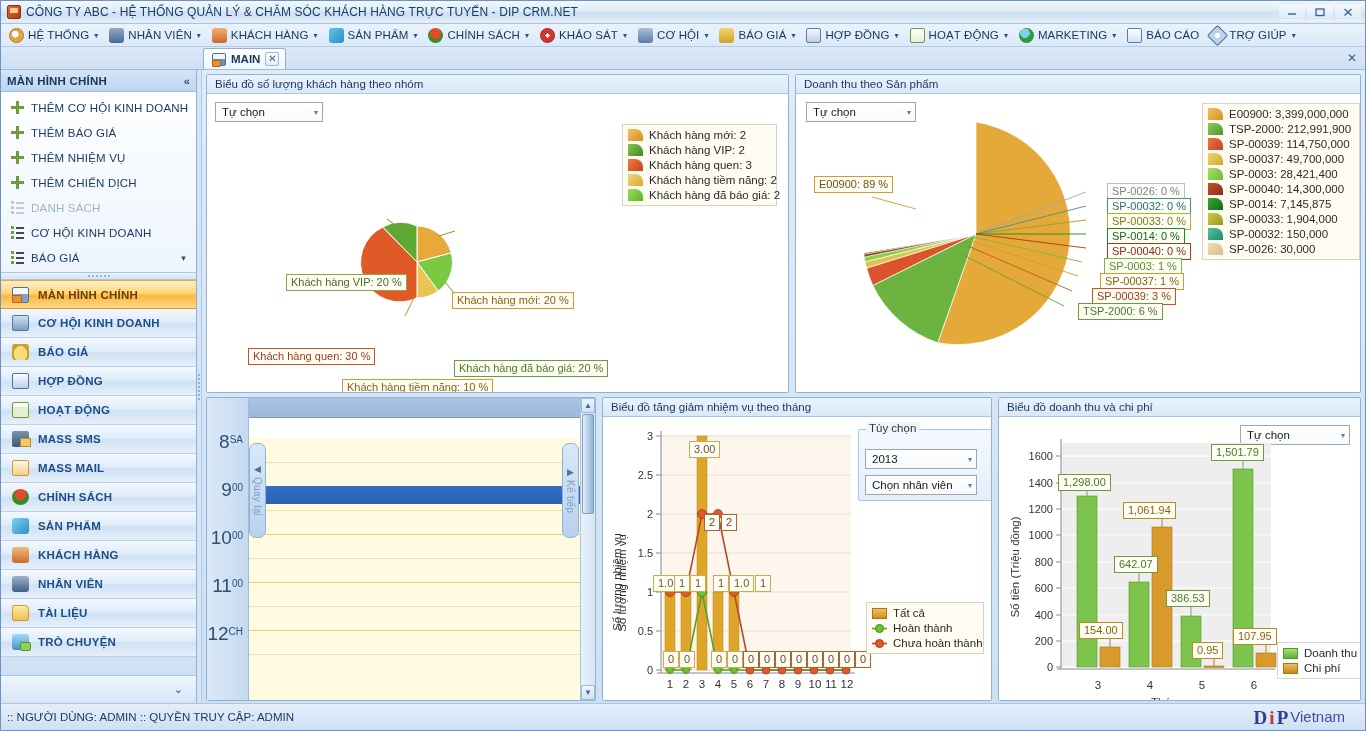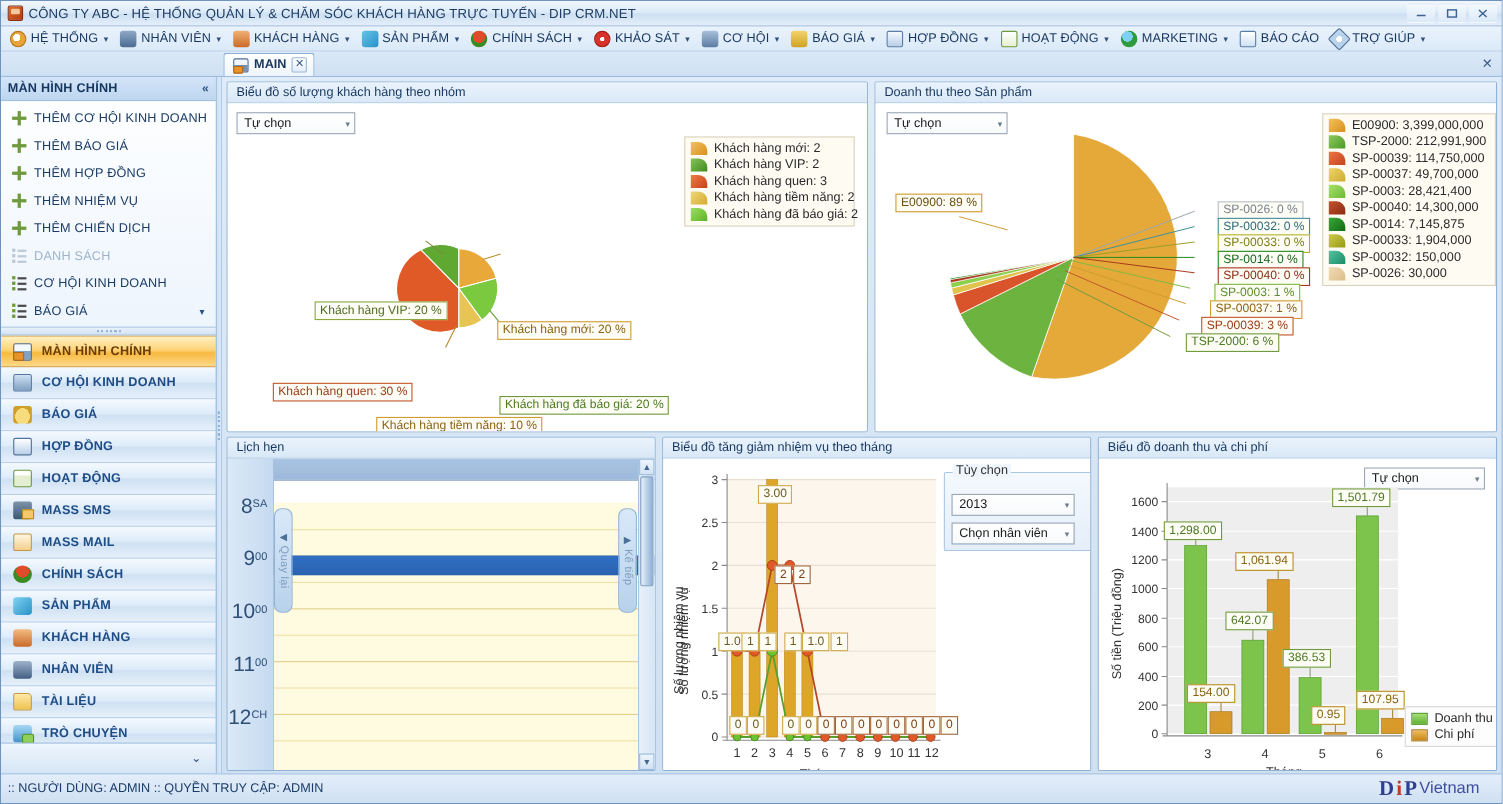--- a/index.html
+++ b/index.html
@@ -473,24 +473,20 @@
         <div class="sb-action">
           <span class="plus-ic"></span>
           <span>THÊM CƠ HỘI KINH DOANH</span>
         </div>
         <div class="sb-action">
           <span class="plus-ic"></span>
           <span>THÊM BÁO GIÁ</span>
         </div>
         <div class="sb-action">
           <span class="plus-ic"></span>
-          <span>THÊM HỢP ĐỒNG</span>
-        </div>
-        <div class="sb-action">
-          <span class="plus-ic"></span>
           <span>THÊM NHIỆM VỤ</span>
         </div>
         <div class="sb-action">
           <span class="plus-ic"></span>
           <span>THÊM CHIẾN DỊCH</span>
         </div>
         <div class="sb-action dim">
           <span class="list-ic dim">
               <span></span>
               <span></span>
@@ -749,21 +745,20 @@
                 <span>SP-0026: 30,000</span>
               </div>
             </div>
           </div>
         </div>
       </div>
 
       <div class="row row-bot">
 
         <div class="panel" style="flex:0 0 390px;">
-          <div class="panel-head">Lịch hẹn</div>
           <div class="panel-body">
             <div class="cal">
               <div class="cal-gutter">
                 <div class="cal-hour" style="top:33px;">
                   <b>8</b><sup>SA</sup>
                 </div>
                 <div class="cal-hour" style="top:81px;">
                   <b>9</b><sup>00</sup>
                 </div>
                 <div class="cal-hour" style="top:129px;">
@@ -927,20 +922,44 @@
               <div class="chart-combo" style="left:6px; top:19px; width:112px;">
                 <span>2013</span>
                 <span class="cc-caret">▾</span>
               </div>
               <div class="chart-combo" style="left:6px; top:45px; width:112px;">
                 <span>Chọn nhân viên</span>
                 <span class="cc-caret">▾</span>
               </div>
             </div>
 
+            <div class="legend-box" style="left:263px; top:185px; width:118px; background:#fdfbf2;">
+              <div class="legend-row">
+                <span style="width:15px;height:11px;background:linear-gradient(to bottom,#f0c060,#d0901e);border:1px solid #a8761a;flex:0 0 15px;"></span>
+                <span>Tất cả</span>
+              </div>
+              <div class="legend-row">
+                <span style="width:15px;height:11px;flex:0 0 15px;position:relative;">
+                  <svg width="15" height="11">
+                      <line x1="0" y1="5.5" x2="15" y2="5.5" stroke="#57a02c" stroke-width="1.6"></line>
+                      <circle cx="7.5" cy="5.5" r="4" fill="#6cc22f" stroke="#3f8a22"></circle>
+                    </svg>
+                </span>
+                <span>Hoàn thành</span>
+              </div>
+              <div class="legend-row">
+                <span style="width:15px;height:11px;flex:0 0 15px;position:relative;">
+                  <svg width="15" height="11">
+                      <line x1="0" y1="5.5" x2="15" y2="5.5" stroke="#b8472a" stroke-width="1.6"></line>
+                      <circle cx="7.5" cy="5.5" r="4" fill="#e05a28" stroke="#a8391c"></circle>
+                    </svg>
+                </span>
+                <span>Chưa hoàn thành</span>
+              </div>
+            </div>
           </div>
         </div>
 
         <div class="panel" style="flex:1 1 auto;">
           <div class="panel-head">Biểu đồ doanh thu và chi phí</div>
           <div class="panel-body">
 
             <div class="chart-combo" style="right:10px; top:8px; width:110px;">
               <span>Tự chọn</span>
               <span class="cc-caret">▾</span>

